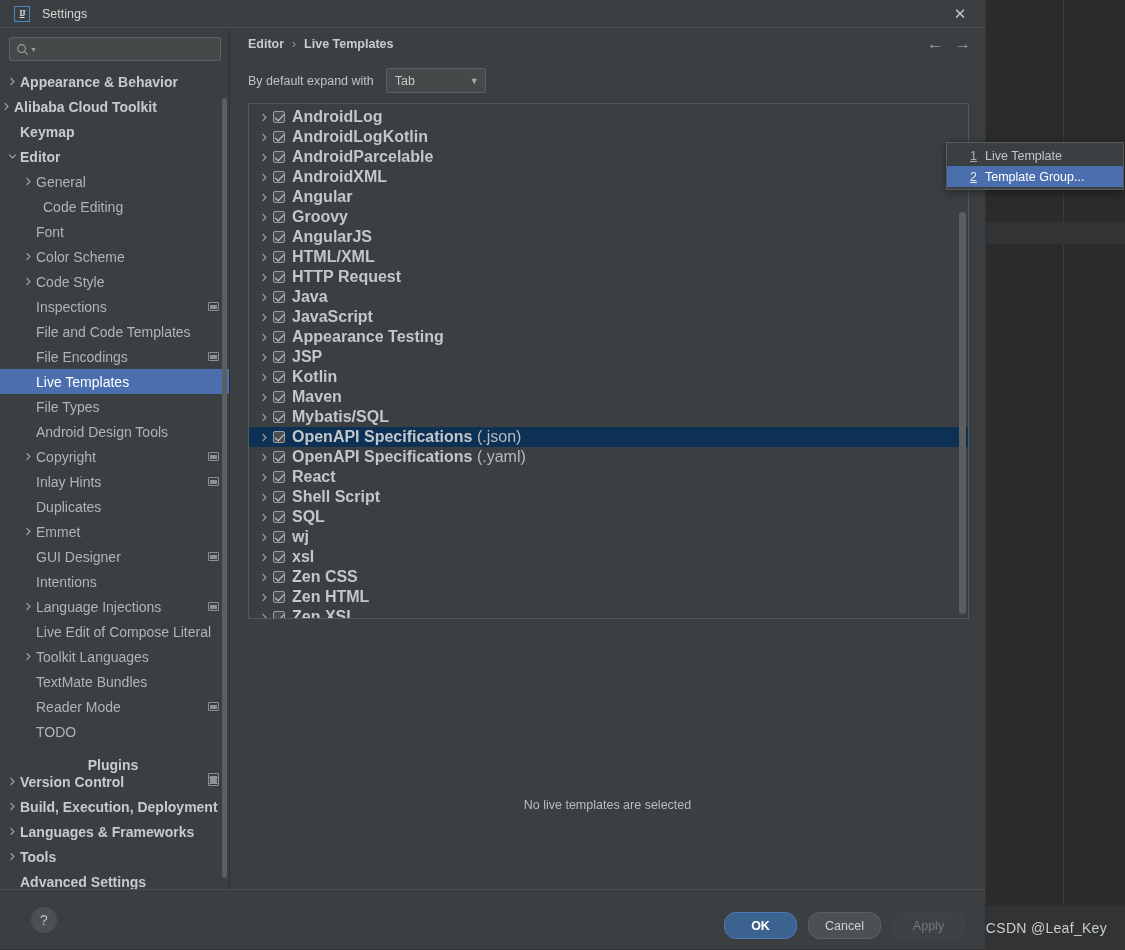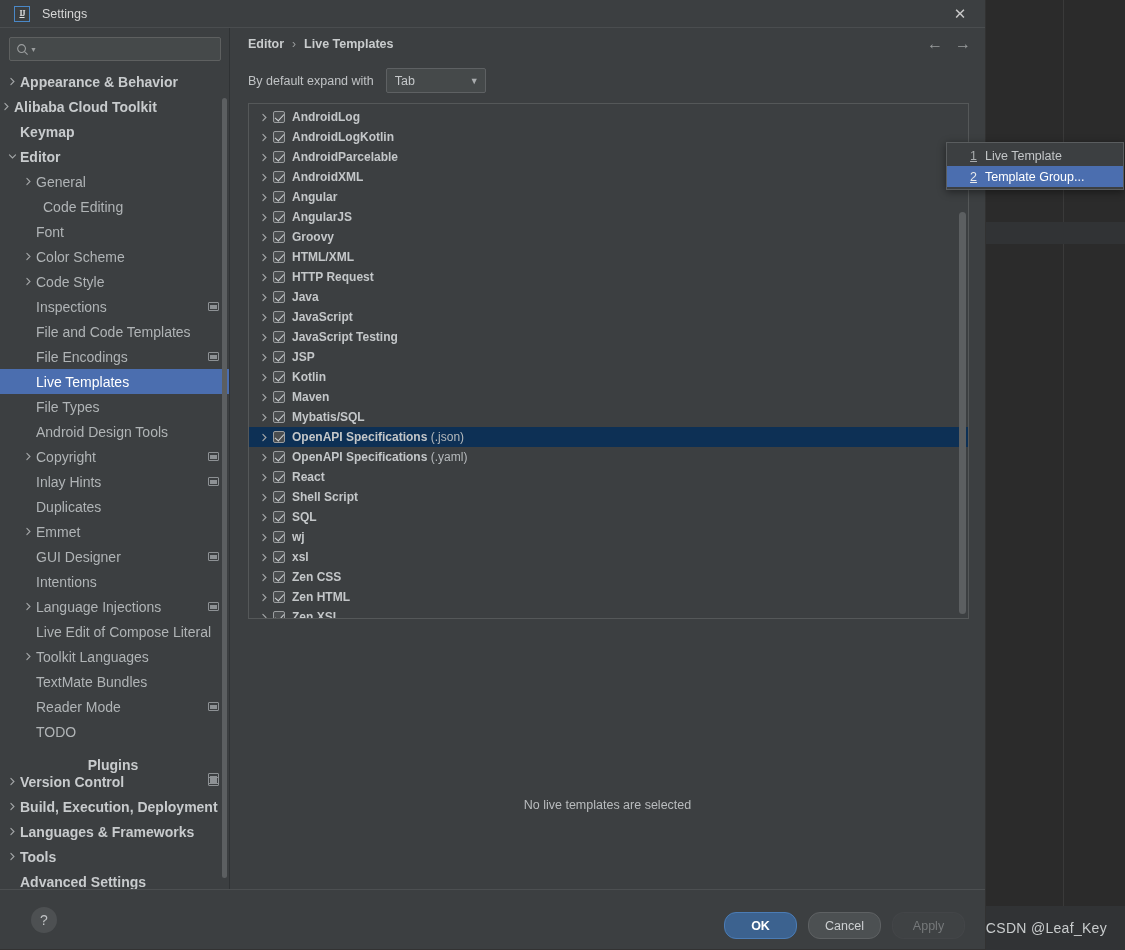--- a/index.html
+++ b/index.html
@@ -145,21 +145,21 @@
   .chk {
     width: 12px; height: 12px; flex: 0 0 12px; margin: 0 7px 0 2px;
     border: 1px solid #9a9d9f; border-radius: 2px; background: #4a4d4f;
     position: relative;
   }
   .chk::after {
     content: ""; position: absolute; left: 3px; top: 0px;
     width: 4px; height: 8px; border: solid #d2d5d7;
     border-width: 0 1.6px 1.6px 0; transform: rotate(42deg);
   }
-  .row-label { font-size: 12px; font-weight: bold; color: #c4c7c9; }
+  .row-label { font-size: 16px; font-weight: bold; color: #c4c7c9; }
   .row-label .suffix { font-weight: normal; color: #b6babc; }
 
   .list-scrollbar {
     position: absolute; right: 2px; top: 108px; width: 7px; height: 402px;
     background: #5c5f61; border-radius: 4px;
   }
 
   .no-sel {
     position: absolute; left: 0; right: 0; top: 770px;
     text-align: center; font-size: 12.5px; color: #b9bcbe;
@@ -517,38 +517,38 @@
                 <span class="chk"></span>
                 <span class="row-label"><span>Angular</span></span>
               </div>
               <div class="list-row">
                 <span class="list-arrow">
                   <svg width="9" height="9" viewBox="0 0 10 10">
                     <path d="M3.2 1.6 L6.6 5 L3.2 8.4" fill="none" stroke="#a4a7a8" stroke-width="1.25" stroke-linecap="round"></path>
                   </svg>
                 </span>
                 <span class="chk"></span>
+                <span class="row-label"><span>Groovy</span></span>
+              </div>
+              <div class="list-row">
+                <span class="list-arrow">
+                  <svg width="9" height="9" viewBox="0 0 10 10">
+                    <path d="M3.2 1.6 L6.6 5 L3.2 8.4" fill="none" stroke="#a4a7a8" stroke-width="1.25" stroke-linecap="round"></path>
+                  </svg>
+                </span>
+                <span class="chk"></span>
                 <span class="row-label"><span>AngularJS</span></span>
               </div>
               <div class="list-row">
                 <span class="list-arrow">
                   <svg width="9" height="9" viewBox="0 0 10 10">
                     <path d="M3.2 1.6 L6.6 5 L3.2 8.4" fill="none" stroke="#a4a7a8" stroke-width="1.25" stroke-linecap="round"></path>
                   </svg>
                 </span>
                 <span class="chk"></span>
-                <span class="row-label"><span>Groovy</span></span>
-              </div>
-              <div class="list-row">
-                <span class="list-arrow">
-                  <svg width="9" height="9" viewBox="0 0 10 10">
-                    <path d="M3.2 1.6 L6.6 5 L3.2 8.4" fill="none" stroke="#a4a7a8" stroke-width="1.25" stroke-linecap="round"></path>
-                  </svg>
-                </span>
-                <span class="chk"></span>
                 <span class="row-label"><span>HTML/XML</span></span>
               </div>
               <div class="list-row">
                 <span class="list-arrow">
                   <svg width="9" height="9" viewBox="0 0 10 10">
                     <path d="M3.2 1.6 L6.6 5 L3.2 8.4" fill="none" stroke="#a4a7a8" stroke-width="1.25" stroke-linecap="round"></path>
                   </svg>
                 </span>
                 <span class="chk"></span>
                 <span class="row-label"><span>HTTP Request</span></span>
@@ -571,21 +571,21 @@
                 <span class="chk"></span>
                 <span class="row-label"><span>JavaScript</span></span>
               </div>
               <div class="list-row">
                 <span class="list-arrow">
                   <svg width="9" height="9" viewBox="0 0 10 10">
                     <path d="M3.2 1.6 L6.6 5 L3.2 8.4" fill="none" stroke="#a4a7a8" stroke-width="1.25" stroke-linecap="round"></path>
                   </svg>
                 </span>
                 <span class="chk"></span>
-                <span class="row-label"><span>JavaScript Testing</span></span>
+                <span class="row-label"><span>Appearance Testing</span></span>
               </div>
               <div class="list-row">
                 <span class="list-arrow">
                   <svg width="9" height="9" viewBox="0 0 10 10">
                     <path d="M3.2 1.6 L6.6 5 L3.2 8.4" fill="none" stroke="#a4a7a8" stroke-width="1.25" stroke-linecap="round"></path>
                   </svg>
                 </span>
                 <span class="chk"></span>
                 <span class="row-label"><span>JSP</span></span>
               </div>

